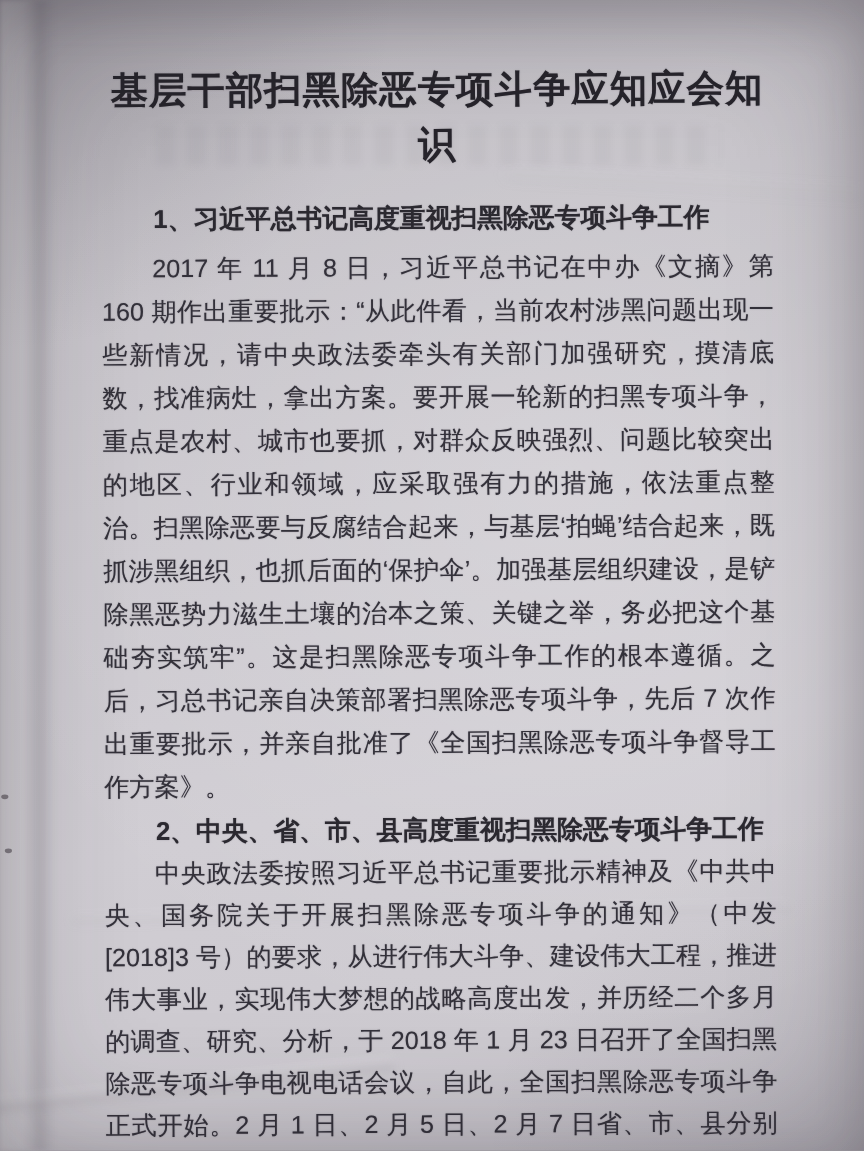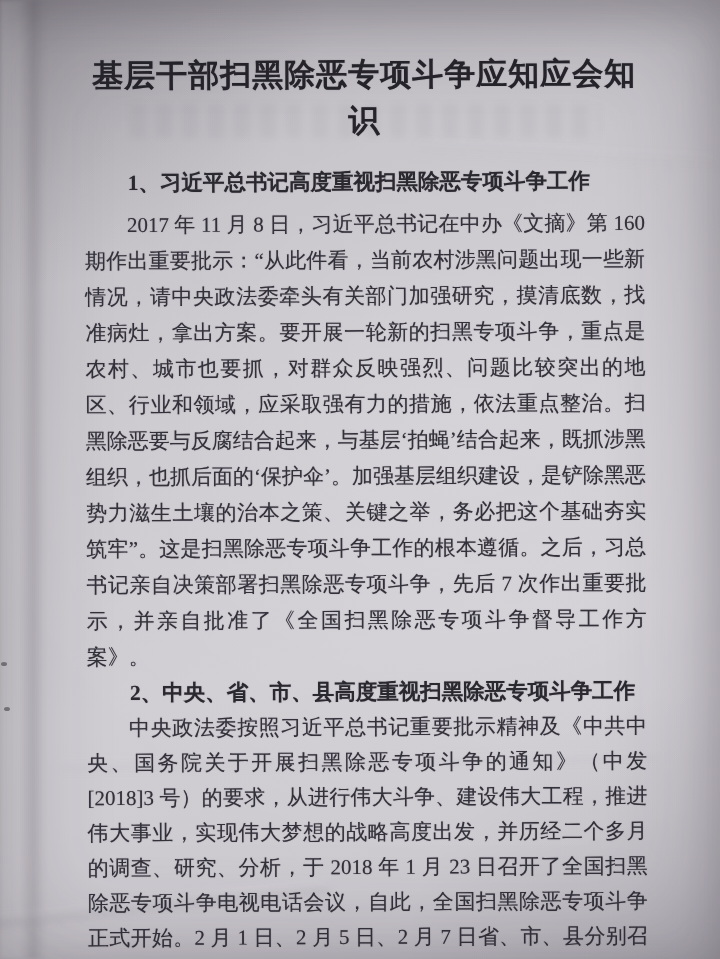--- a/index.html
+++ b/index.html
@@ -5,21 +5,21 @@
   html, body {
     margin: 0;
     padding: 0;
     background: #8d8a90;
   }
   .photo {
     position: relative;
     width: 720px;
     height: 959px;
     overflow: hidden;
-    font-family: Liberation Serif, serif;
+    font-family: Liberation Sans, sans-serif;
     background:
       radial-gradient(130% 90% at 65% 42%, rgba(255,255,255,0.20) 0%, rgba(255,255,255,0) 55%),
       radial-gradient(120% 80% at 0% 0%, rgba(56,52,62,0.22) 0%, rgba(0,0,0,0) 38%),
       radial-gradient(110% 70% at 100% 100%, rgba(56,52,62,0.10) 0%, rgba(0,0,0,0) 40%),
       linear-gradient(168deg, #b6b3b9 0%, #c3c0c6 18%, #cac7cd 40%, #d0cdd3 66%, #cdcad0 86%, #c3c0c7 100%);
   }
   
   .photo::after {
     content: "";
     position: absolute;

